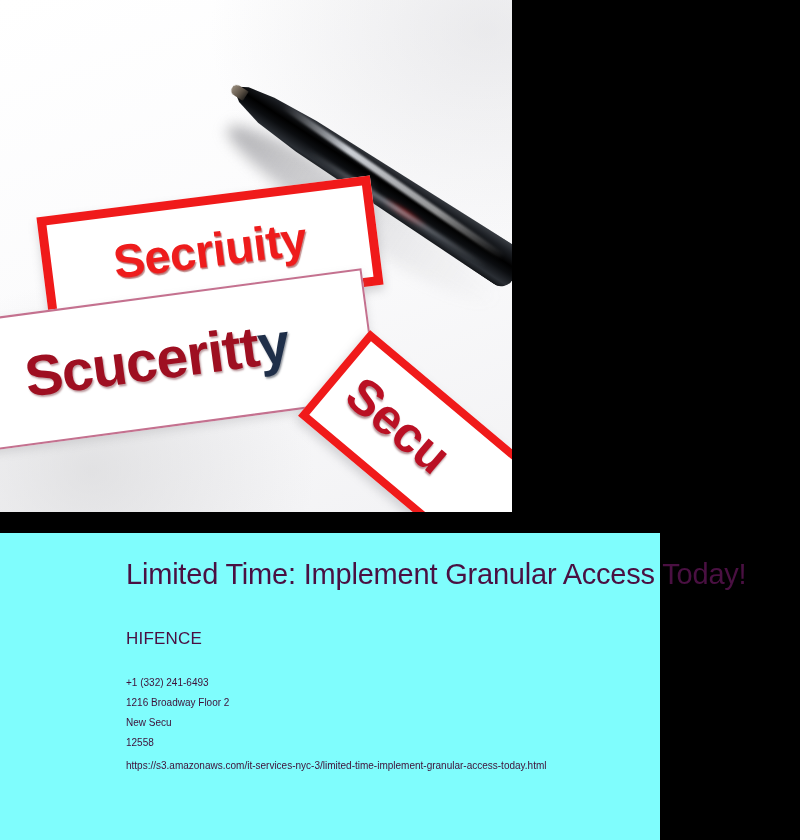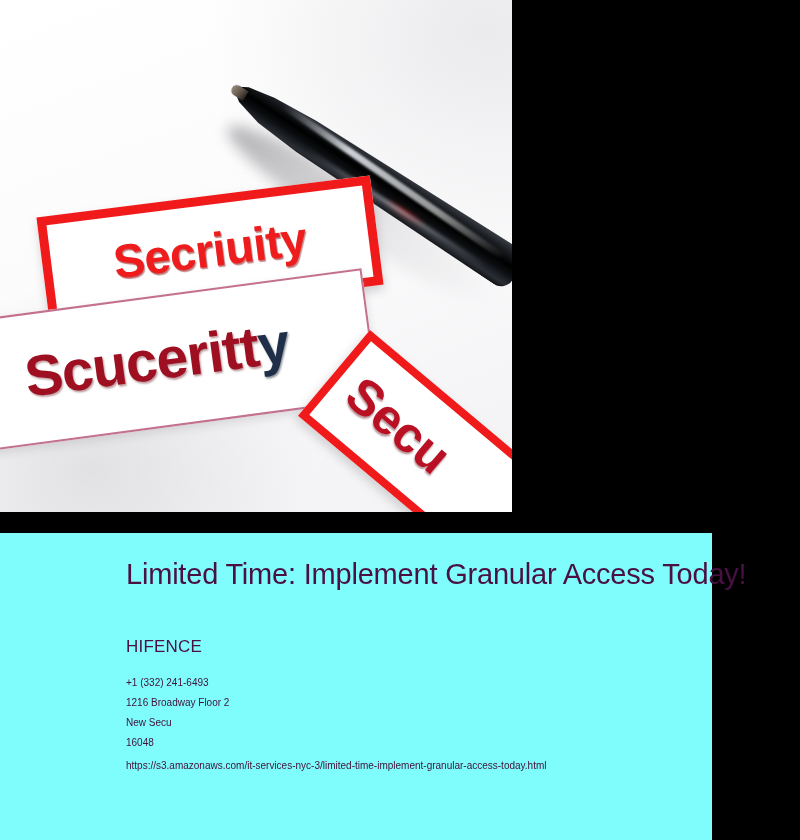--- a/index.html
+++ b/index.html
@@ -96,31 +96,31 @@
   }
   .wb3 .w{
     position:absolute;left:16px;top:50%;transform:translateY(-52%);
     font-weight:bold;font-size:50px;letter-spacing:-.5px;white-space:nowrap;
     color:#ba1024;
     text-shadow:1px 2px 2px rgba(90,8,18,.45);
   }
 
   
   .cyan{
-    position:absolute;left:0;top:533px;width:712px;height:307px;
+    position:absolute;left:0;top:533px;width:660px;height:307px;
     background:#7ffdfd;
   }
   .headline{
     position:absolute;left:126px;top:25px;width:640px;
     color:#4a1042;font-size:29px;line-height:33px;font-weight:normal;
     letter-spacing:-.2px;margin:0;
   }
   .brand{
     position:absolute;left:126px;top:96px;
-    color:#4a1042;font-size:17px;letter-spacing:.2px;margin-top:8px;
+    color:#4a1042;font-size:17px;letter-spacing:.2px;
   }
   .contact{
     position:absolute;left:126px;top:140px;
     color:#3f1038;font-size:10px;line-height:20px;
   }
   .contact div{white-space:nowrap;}
   .url{
     position:absolute;left:126px;top:227px;
     color:#3f1038;font-size:10px;letter-spacing:0;white-space:nowrap;
   }
@@ -157,19 +157,19 @@
 
   <div class="cyan">
     <h1 class="headline">Limited Time: Implement Granular Access Today!</h1>
 
     <div class="brand">HIFENCE</div>
 
     <div class="contact">
       <div>+1 (332) 241-6493</div>
       <div>1216 Broadway Floor 2</div>
       <div>New Secu</div>
-      <div>16048</div>
+      <div>12558</div>
     </div>
 
     <div class="url">https://s3.amazonaws.com/it-services-nyc-3/limited-time-implement-granular-access-today.html</div>
   </div>
 
 </div>
 
 </body></html>

